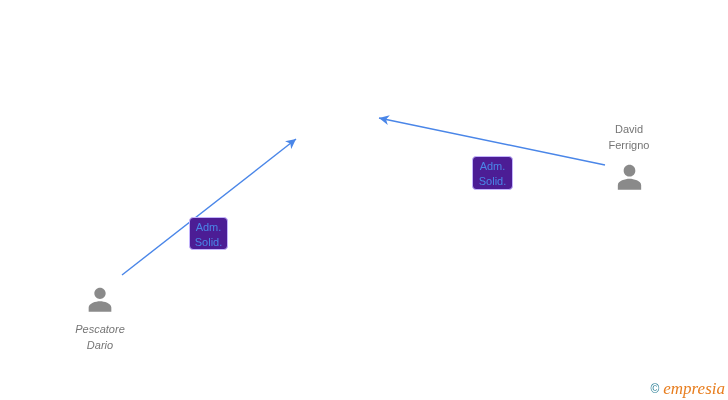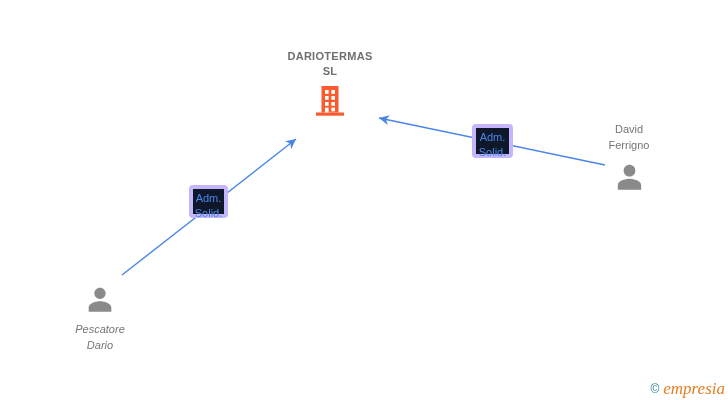--- a/index.html
+++ b/index.html
@@ -19,29 +19,30 @@
     font-size:11px;font-weight:bold;color:#6f6f6f;
     line-height:15px;letter-spacing:0.3px;
   }
   .person-label{
     font-size:11px;color:#757575;line-height:16px;
   }
   .icon-wrap{display:block;margin:0 auto;}
 
   .edge-label{
     position:absolute;z-index:3;
-    background:#0f172a;
-    border:4px solid #c4b5fd;
+    background:#4c1d95;
+    border:1px solid #c4b5fd;
     border-radius:4px;
     color:#4a86e8;
     font-size:11px;line-height:15px;
     text-align:center;
     padding-top:2px;
     box-sizing:border-box;
     cursor:pointer;
+    margin-top:32px;
   }
   .edge-label span{display:block;}
 
   .watermark{
     position:absolute;right:3px;bottom:2px;z-index:4;
     display:flex;align-items:center;gap:4px;
     cursor:pointer;
   }
   .wm-c{
     color:#2a7f96;font-size:12px;line-height:12px;
@@ -61,38 +62,20 @@
   <svg class="edges" width="728" height="400" viewBox="0 0 728 400">
     <defs>
       <marker id="arrowhead" markerUnits="userSpaceOnUse" markerWidth="12" markerHeight="11" refX="10" refY="5" orient="auto">
         <path d="M0 0 L10 5 L0 10 L2.8 5 Z" fill="#4a86e8"></path>
       </marker>
     </defs>
     <line class="edge" x1="122" y1="275" x2="296" y2="139" marker-end="url(#arrowhead)"></line>
     <line class="edge" x1="605" y1="165" x2="379" y2="118" marker-end="url(#arrowhead)"></line>
   </svg>
 
-  <div class="node" style="left:250px;top:49px;width:160px;">
-    <div class="company-title">
-      <div>DARIOTERMAS</div>
-      <div>SL</div>
-    </div>
-    <svg class="icon-wrap" width="36" height="36" viewBox="0 0 36 36" style="margin-top:4px;">
-      <rect x="4" y="29.5" width="28" height="3.2" fill="#f95b2e"></rect>
-      <rect x="9.5" y="3" width="17" height="26.5" fill="#f95b2e"></rect>
-      <rect x="13" y="7" width="3.6" height="3.8" fill="#ffffff"></rect>
-      <rect x="19.4" y="7" width="3.6" height="3.8" fill="#ffffff"></rect>
-      <rect x="13" y="13" width="3.6" height="3.8" fill="#ffffff"></rect>
-      <rect x="19.4" y="13" width="3.6" height="3.8" fill="#ffffff"></rect>
-      <rect x="13" y="19" width="3.6" height="3.8" fill="#ffffff"></rect>
-      <rect x="19.4" y="19" width="3.6" height="3.8" fill="#ffffff"></rect>
-      <rect x="13" y="24.6" width="3.6" height="4.9" fill="#ffffff"></rect>
-      <rect x="19.4" y="24.6" width="3.6" height="3.8" fill="#ffffff"></rect>
-    </svg>
-  </div>
 
   <div class="node" style="left:40px;top:282px;width:120px;">
     <svg class="icon-wrap" width="34" height="34" viewBox="0 0 24 24">
       <path fill="#8a8a8a" d="M12 12c2.21 0 4-1.79 4-4s-1.79-4-4-4-4 1.79-4 4 1.79 4 4 4zm0 1.6c-2.9 0-8 1.45-8 4.35V21h16v-3.05c0-2.9-5.1-4.35-8-4.35z"></path>
     </svg>
     <div class="person-label" style="margin-top:5px;font-style:italic;">
       <div>Pescatore</div>
       <div>Dario</div>
     </div>
   </div>

